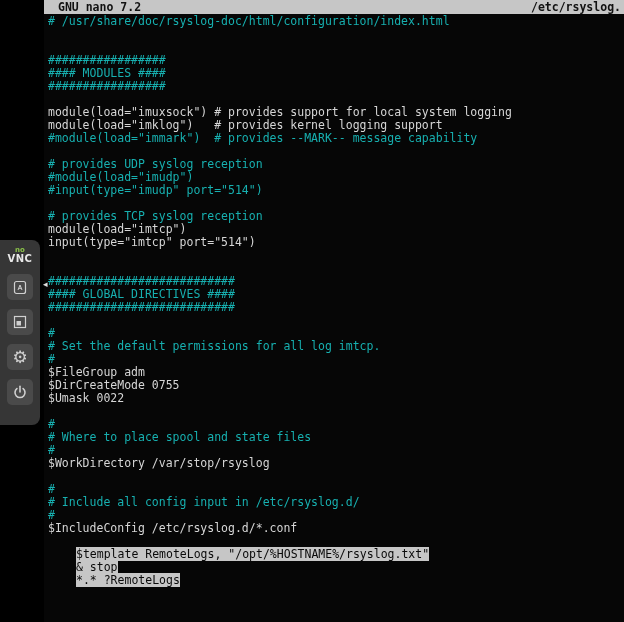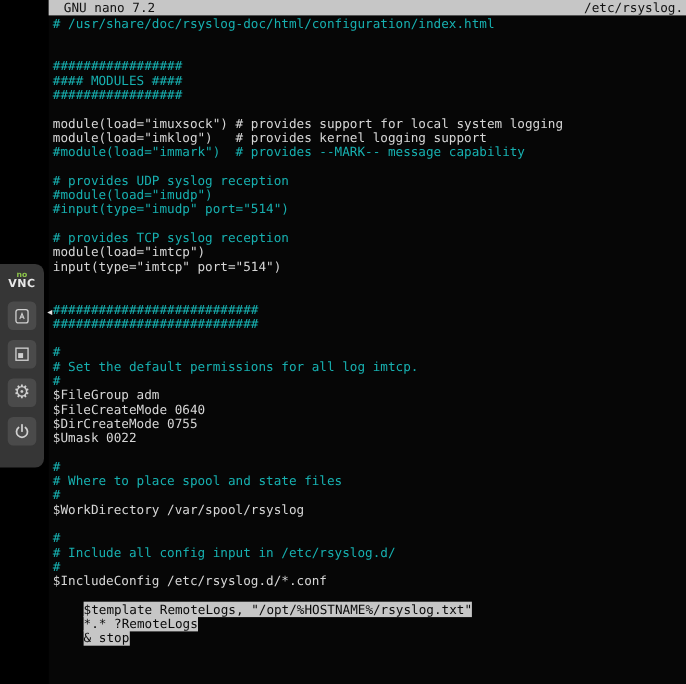--- a/index.html
+++ b/index.html
@@ -39,21 +39,21 @@
   .vnc-handle{
     position:absolute;left:43px;top:280px;color:#e0e0e0;font-size:9px;line-height:1;cursor:pointer;
     font-family:"DejaVu Sans",sans-serif;
   }
 
   
   .term{flex:1;background:var(--term-bg);display:flex;flex-direction:column;min-width:0;}
   .nano-header{
     height:14px;flex:0 0 14px;background:var(--bar-bg);color:var(--bar-fg);
     font-size:11.5px;line-height:14px;display:flex;justify-content:space-between;
-    padding:0 3px 0 14px;white-space:pre;
+    padding:0 3px 0 14px;white-space:pre;font-weight:bold;
   }
   #term-lines{padding:1px 0 0 4px;}
   .ln{height:13px;line-height:13px;font-size:11.5px;white-space:pre;color:var(--fg);}
   .ln.c{color:var(--accent);}
   .ln.sel span{background:var(--bar-bg);color:#0a0a0a;margin-left:28px;}
 </style>
 </head>
 <body>
 
 <div class="app">
@@ -120,39 +120,39 @@
         <div class="ln c"><span># provides UDP syslog reception</span></div>
         <div class="ln c"><span>#module(load="imudp")</span></div>
         <div class="ln c"><span>#input(type="imudp" port="514")</span></div>
         <div class="ln b"><span></span></div>
         <div class="ln c"><span># provides TCP syslog reception</span></div>
         <div class="ln w"><span>module(load="imtcp")</span></div>
         <div class="ln w"><span>input(type="imtcp" port="514")</span></div>
         <div class="ln b"><span></span></div>
         <div class="ln b"><span></span></div>
         <div class="ln c"><span>###########################</span></div>
+        <div class="ln c"><span>#### GLOBAL DIRECTIVES ####</span></div>
         <div class="ln c"><span>###########################</span></div>
         <div class="ln b"><span></span></div>
         <div class="ln c"><span>#</span></div>
         <div class="ln c"><span># Set the default permissions for all log imtcp.</span></div>
         <div class="ln c"><span>#</span></div>
         <div class="ln w"><span>$FileGroup adm</span></div>
-        <div class="ln w"><span>$FileCreateMode 0640</span></div>
         <div class="ln w"><span>$DirCreateMode 0755</span></div>
         <div class="ln w"><span>$Umask 0022</span></div>
         <div class="ln b"><span></span></div>
         <div class="ln c"><span>#</span></div>
         <div class="ln c"><span># Where to place spool and state files</span></div>
         <div class="ln c"><span>#</span></div>
-        <div class="ln w"><span>$WorkDirectory /var/spool/rsyslog</span></div>
+        <div class="ln w"><span>$WorkDirectory /var/stop/rsyslog</span></div>
         <div class="ln b"><span></span></div>
         <div class="ln c"><span>#</span></div>
         <div class="ln c"><span># Include all config input in /etc/rsyslog.d/</span></div>
         <div class="ln c"><span>#</span></div>
         <div class="ln w"><span>$IncludeConfig /etc/rsyslog.d/*.conf</span></div>
         <div class="ln b"><span></span></div>
         <div class="ln sel"><span>$template RemoteLogs, "/opt/%HOSTNAME%/rsyslog.txt"</span></div>
+        <div class="ln sel"><span>&amp; stop</span></div>
         <div class="ln sel"><span>*.* ?RemoteLogs</span></div>
-        <div class="ln sel"><span>&amp; stop</span></div>
       </div>
   </main>
 
 </div>
 
 </body></html>

